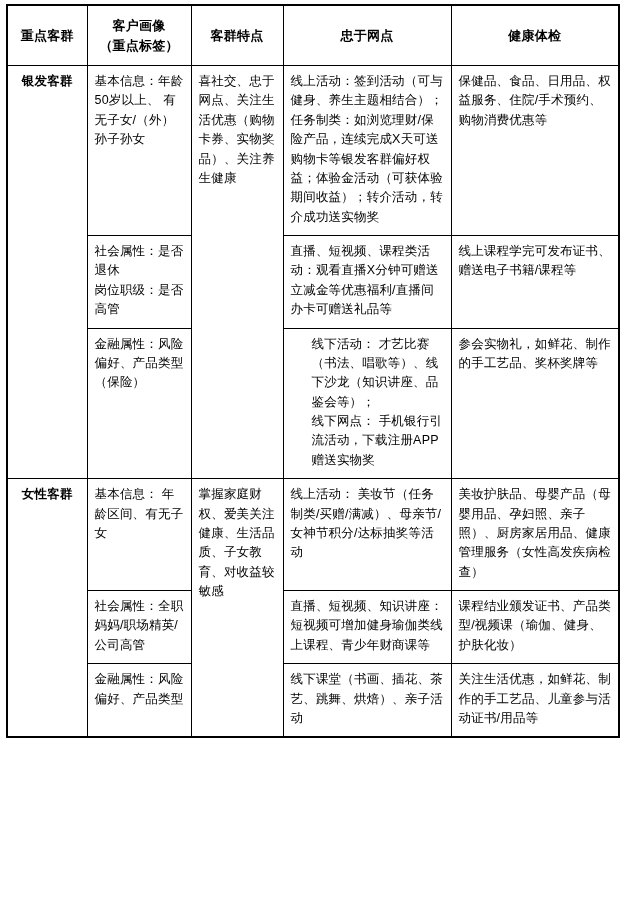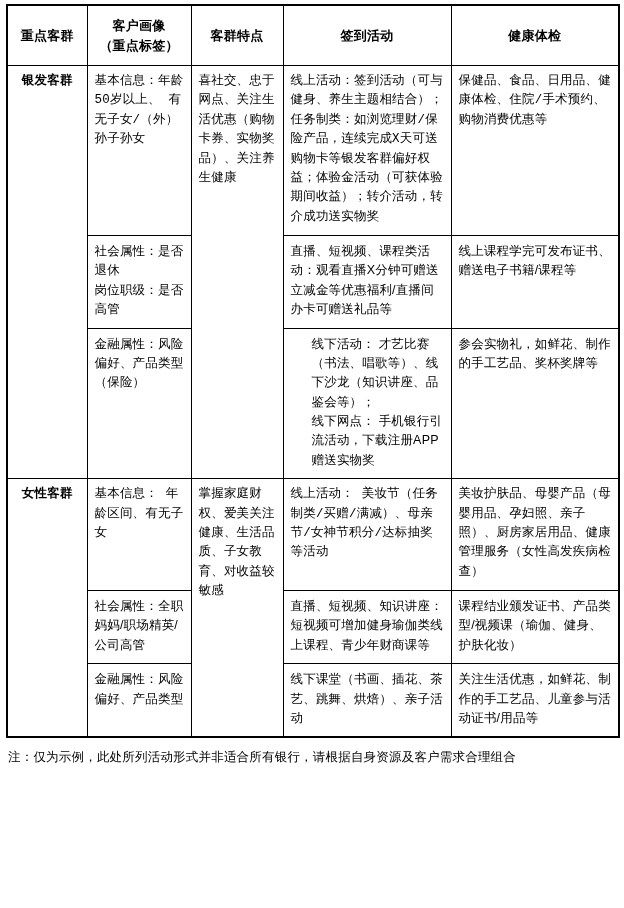--- a/index.html
+++ b/index.html
@@ -50,21 +50,20 @@
     text-align: center;
     vertical-align: top;
     font-weight: bold;
     padding-top: 9px;
   }
   td.feature-cell {
     vertical-align: top;
   }
   .thick-top > td {
     border-top: 2px solid #000000;
-    font-family: Liberation Mono, monospace;
   }
   table.matrix { border: 2px solid #000000; }
   .note {
     margin-top: 9px;
     font-size: 12.5px;
     line-height: 1.6;
     letter-spacing: 0.2px;
     padding: 0 2px 6px 2px;
     word-break: break-all;
   }
@@ -91,35 +90,35 @@
           <span class="hdr-sub">重点客群</span>
         </th>
         <th>
           <span class="hdr-sub">客户画像</span>
           <span class="hdr-sub">（重点标签）</span>
         </th>
         <th>
           <span class="hdr-sub">客群特点</span>
         </th>
         <th>
-          <span class="hdr-sub">签到活动</span>
+          <span class="hdr-sub">忠于网点</span>
         </th>
         <th>
           <span class="hdr-sub">健康体检</span>
         </th>
       </tr>
     </thead>
     <tbody>
 
       <tr class="thick-top">
         <td class="group-cell" rowspan="3">银发客群</td>
         <td>基本信息：年龄50岁以上、 有无子女/（外）孙子孙女</td>
         <td class="feature-cell" rowspan="3">喜社交、忠于网点、关注生活优惠（购物卡券、实物奖品）、关注养生健康</td>
         <td>线上活动：签到活动（可与健身、养生主题相结合）；任务制类：如浏览理财/保险产品，连续完成X天可送购物卡等银发客群偏好权益；体验金活动（可获体验期间收益）；转介活动，转介成功送实物奖</td>
-        <td>保健品、食品、日用品、健康体检、住院/手术预约、购物消费优惠等</td>
+        <td>保健品、食品、日用品、权益服务、住院/手术预约、购物消费优惠等</td>
       </tr>
       <tr>
         <td style="white-space: pre-line;">社会属性：是否退休
 岗位职级：是否高管</td>
         <td>直播、短视频、课程类活动：观看直播X分钟可赠送立减金等优惠福利/直播间办卡可赠送礼品等</td>
         <td>线上课程学完可发布证书、赠送电子书籍/课程等</td>
       </tr>
       <tr>
         <td>金融属性：风险偏好、产品类型（保险）</td>
         <td style="white-space: pre-line; padding-left: 28px;">线下活动： 才艺比赛（书法、唱歌等）、线下沙龙（知识讲座、品鉴会等）；
@@ -141,15 +140,14 @@
       </tr>
       <tr>
         <td>金融属性：风险偏好、产品类型</td>
         <td>线下课堂（书画、插花、茶艺、跳舞、烘焙）、亲子活动</td>
         <td>关注生活优惠，如鲜花、制作的手工艺品、儿童参与活动证书/用品等</td>
       </tr>
 
     </tbody>
   </table>
 
-  <div class="note">注：仅为示例，此处所列活动形式并非适合所有银行，请根据自身资源及客户需求合理组合</div>
 
 </div>
 
 </body></html>

